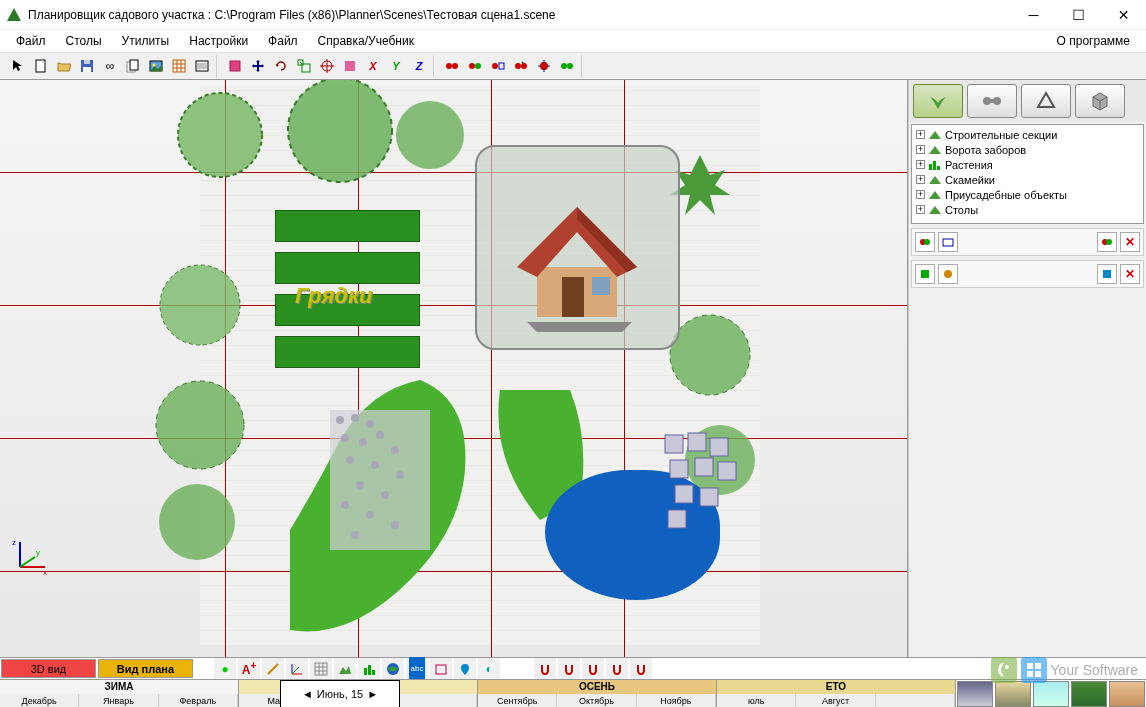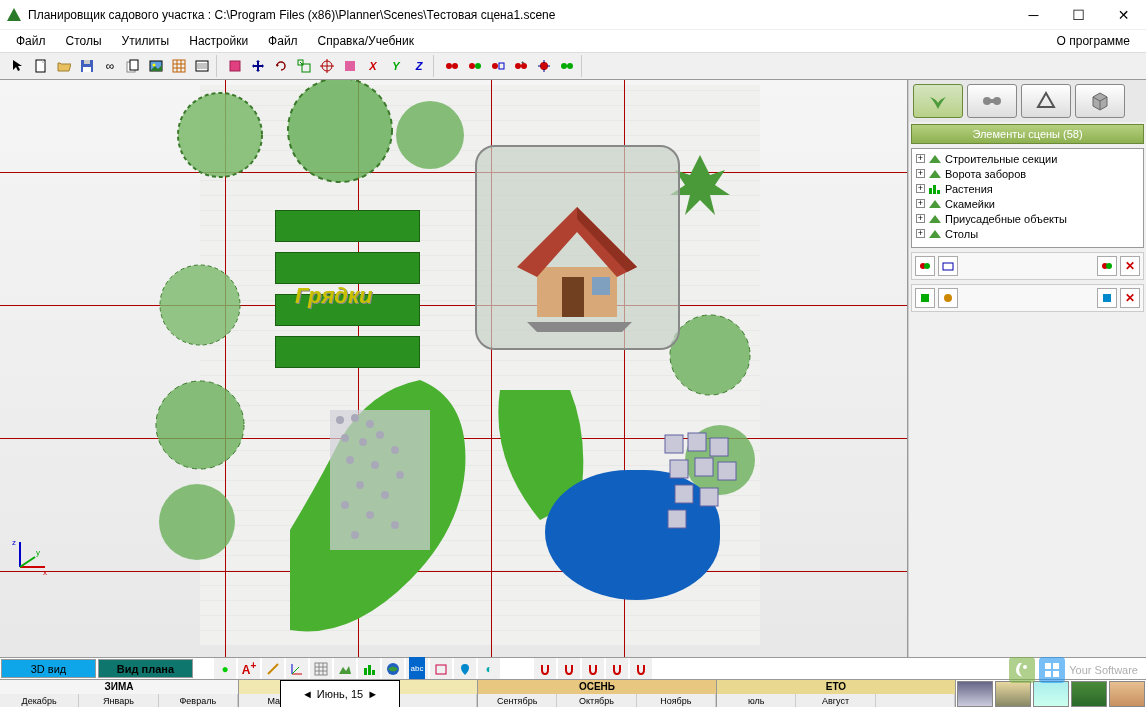--- a/index.html
+++ b/index.html
@@ -34,22 +34,22 @@
 .tree { background:#fff; border:1px solid #999; margin:2px; height: 100px; overflow:auto; font-size:11px; padding:2px;}
 .tree-row { display:flex; align-items:center; gap:3px; height:15px; padding-left:2px;}
 .tree-exp { width:9px; height:9px; border:1px solid #888; display:flex;align-items:center;justify-content:center;font-size:9px;line-height:1;}
 .tree-ico { width:14px; height:12px; }
 .rp-tools { display:flex; justify-content:space-between; padding:3px; margin:2px; border:1px solid #ccc; background:#f8f8f8;}
 .rp-tools-l, .rp-tools-r { display:flex; gap:3px; }
 .mini-btn { width:20px;height:20px;border:1px solid #aaa;background:#fff;display:flex;align-items:center;justify-content:center;}
 
 
 .bottom-tabs { height: 22px; display:flex; border-top:1px solid #999; }
-.view-tab { width:95px; border:1px solid #999; display:flex;align-items:center;justify-content:center;font-size:11px; background:#0ea5e9; margin:1px;}
-.view-tab.active { background:#0f766e; font-weight:bold;}
+.view-tab { width:95px; border:1px solid #999; display:flex;align-items:center;justify-content:center;font-size:11px; background:#ef4444; margin:1px;}
+.view-tab.active { background:#eab308; font-weight:bold;}
 .bottom-icons { display:flex; gap:2px; align-items:center; margin-left:20px;}
 
 .seasons { height:28px; display:flex; border-top:1px solid #999; font-size:10px; position:relative;}
 .season-col { flex:1; border-right:1px solid #999; display:flex; flex-direction:column;}
 .season-name { text-align:center; font-weight:bold; background:#f5f5f5; height:14px; line-height:14px;}
 .season-name.spring { background:#f0e8b0;}
 .season-name.summer { background:#e8d890;}
 .season-name.autumn { background:#e8c880;}
 .months { display:flex; height:14px;}
 .month { flex:1; text-align:center; border-right:1px solid #ccc; font-size:9px; background:#eee; line-height:14px;}
@@ -374,21 +374,20 @@
             <path d="M4 18 L12 4 L20 18 Z" fill="none" stroke="#555" stroke-width="2"></path>
           </svg>
         </div>
       <div class="rp-tab">
           <svg width="24" height="24">
             <path d="M5 8 L12 4 L19 8 L19 17 L12 21 L5 17 Z" fill="#aaa" stroke="#666"></path>
             <path d="M5 8 L12 12 L19 8 M12 12 L12 21" stroke="#666" fill="none"></path>
           </svg>
         </div>
     </div>
-    <div class="rp-header">Элементы сцены (58)</div>
     <div class="tree">
       <div class="tree-row">
           <span class="tree-exp">+</span>
           <svg class="tree-ico">
             <path d="M1 10 L7 2 L13 10 Z" fill="#4a9a3a"></path>
           </svg>
           <span>Строительные секции</span>
         </div>
       <div class="tree-row">
           <span class="tree-exp">+</span>
@@ -630,14 +629,14 @@
       </svg>
     </div>
   <div class="wm-sq" style="background:#2196f3">
       <svg width="18" height="18" viewBox="0 0 18 18" fill="#fff">
         <rect x="2" y="2" width="6" height="6"></rect>
         <rect x="10" y="2" width="6" height="6"></rect>
         <rect x="2" y="10" width="6" height="6"></rect>
         <rect x="10" y="10" width="6" height="6"></rect>
       </svg>
     </div>
-  <span style="font-size:11px;color:#777">Your Software</span>
+  <span style="font-size:14px;color:#777">Your Software</span>
 </div>
 
 </body></html>

